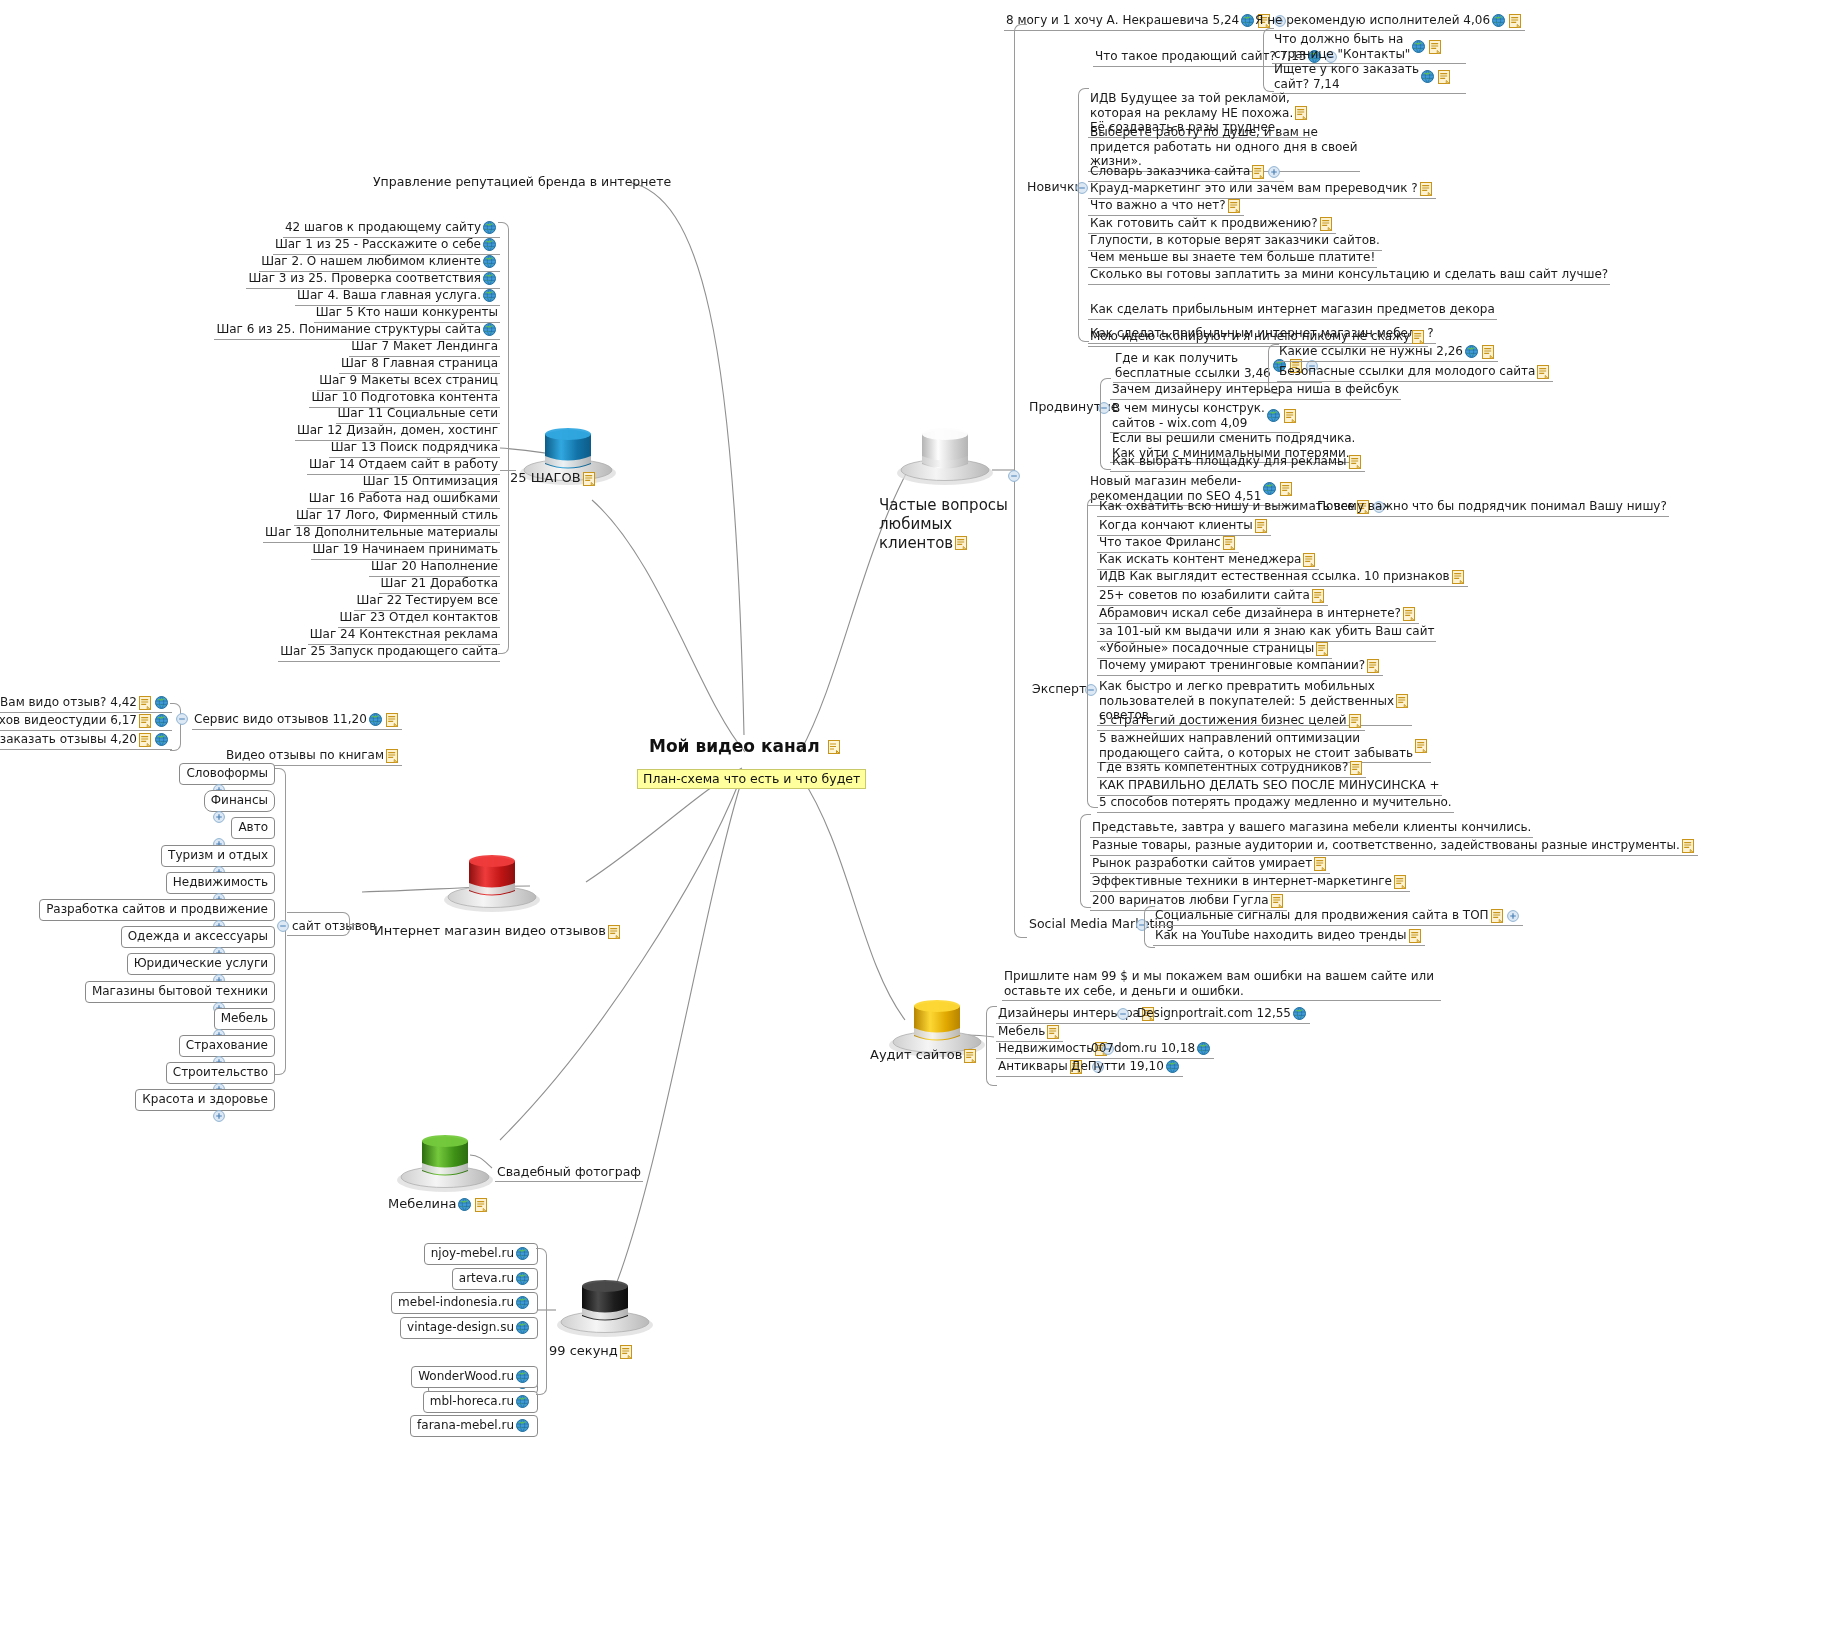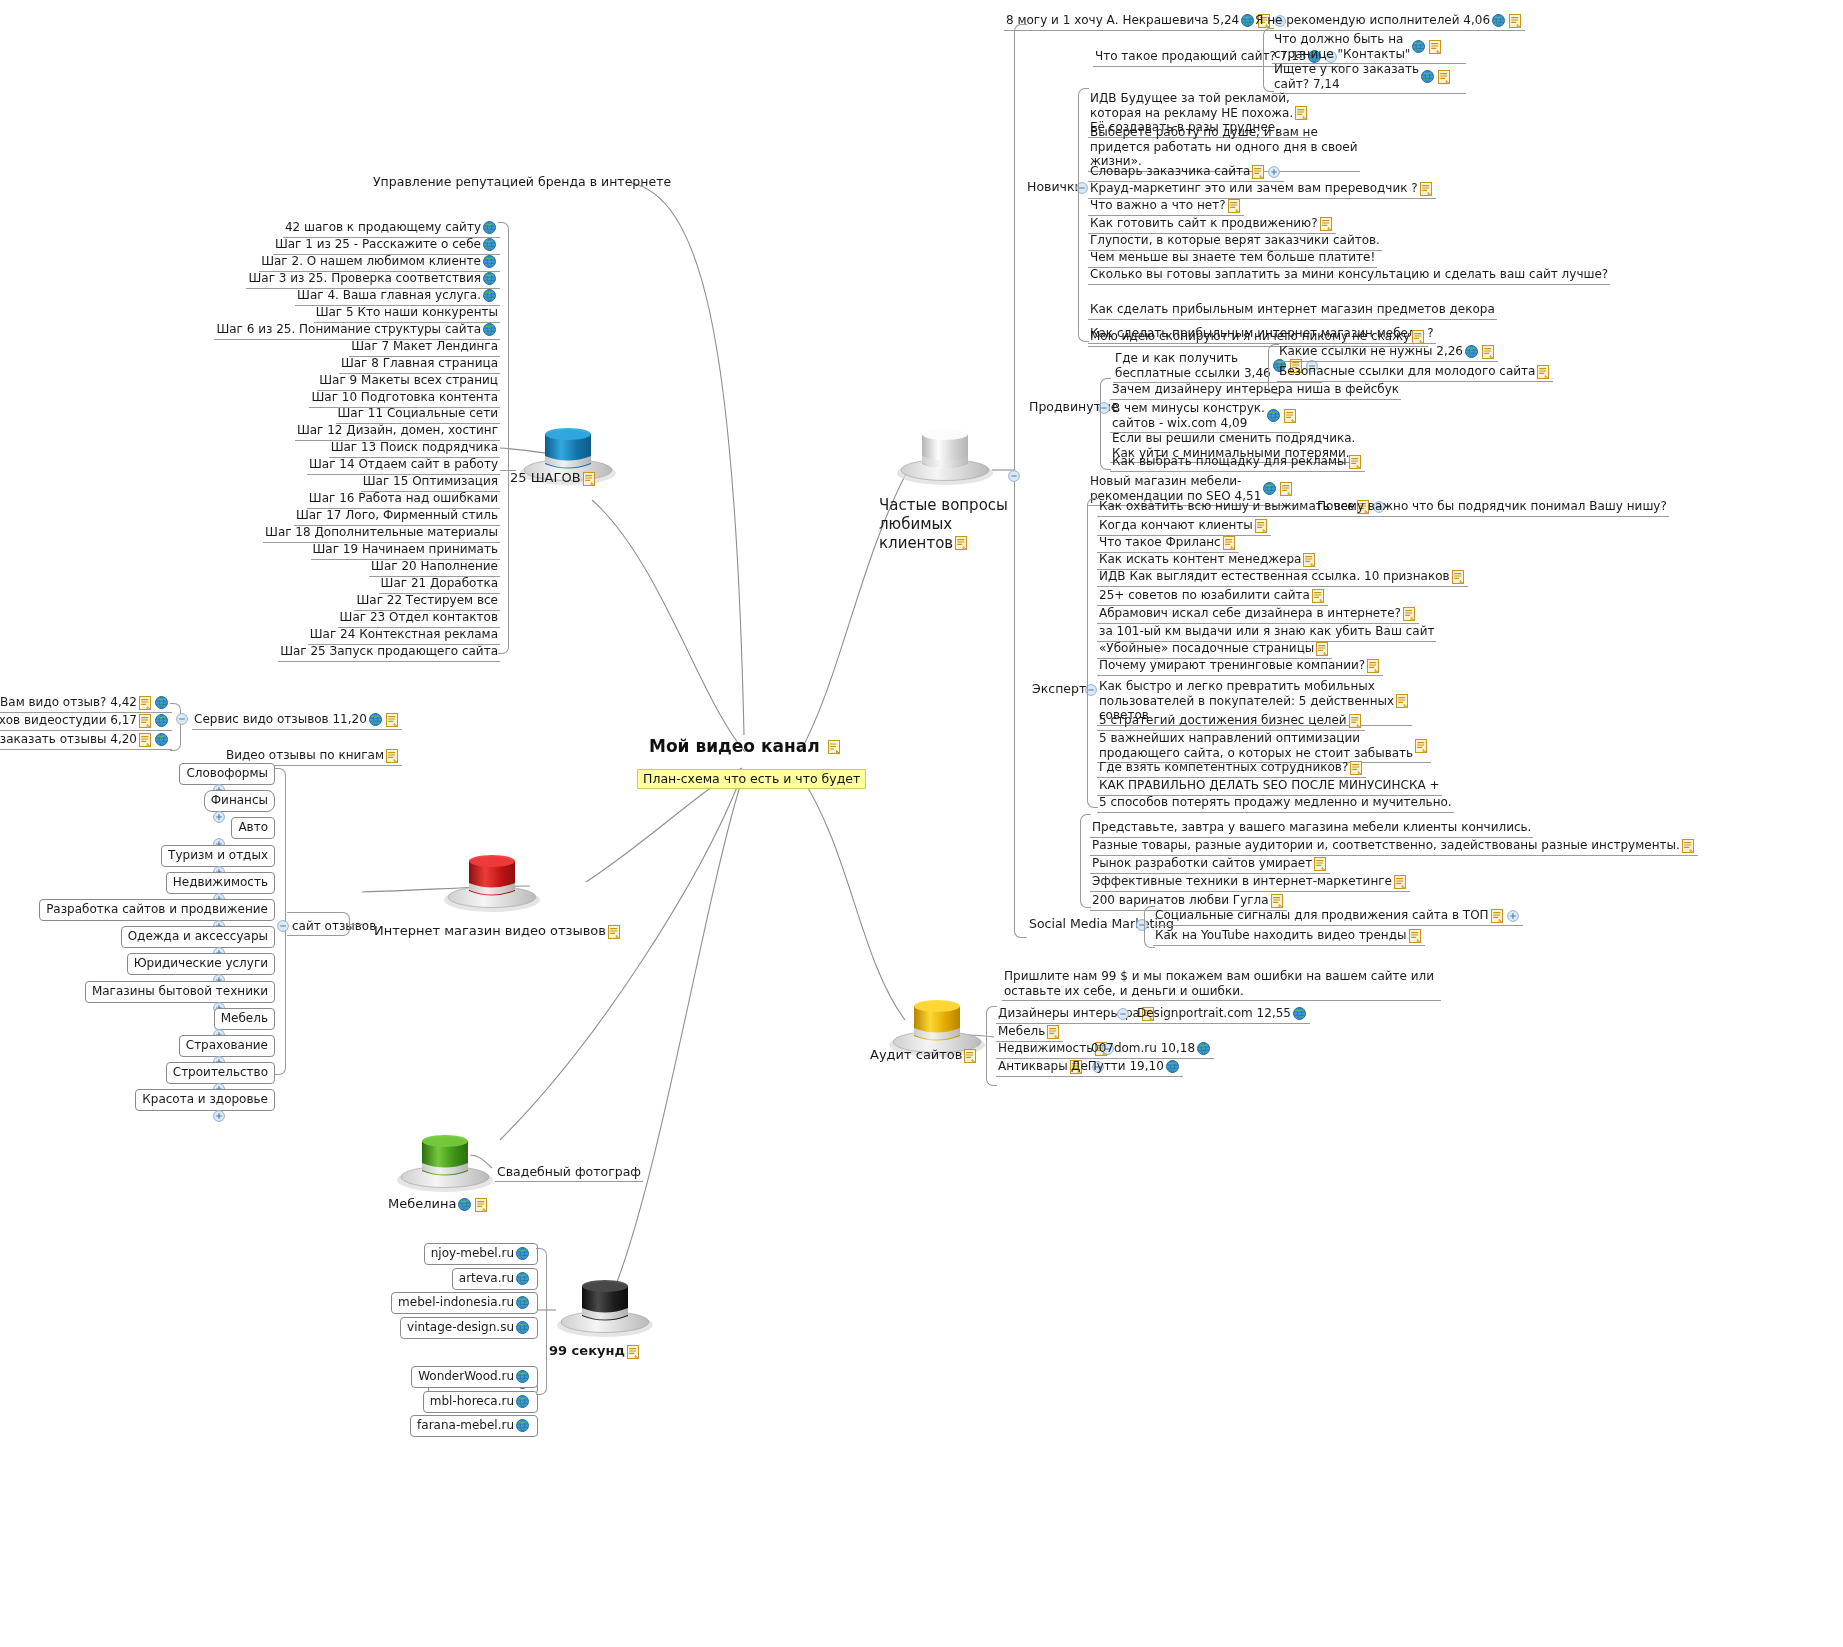--- a/index.html
+++ b/index.html
@@ -245,21 +245,21 @@
             <stop offset="0.4" stop-color="#f5f5f5"></stop>
             <stop offset="1" stop-color="#b9b9b9"></stop>
           </linearGradient>
         </defs>
         <ellipse cx="52" cy="55" rx="48" ry="12" fill="#dcdcdc" opacity="0.75"></ellipse>
         <ellipse cx="52" cy="52" rx="44" ry="10.5" fill="url(#bblack)" stroke="#a8a8a8" stroke-width="0.7"></ellipse>
         <path d="M29 16 q23 -9 46 0 v30 q-23 9 -46 0 z" fill="url(#gblack)"></path>
         <ellipse cx="52" cy="16" rx="23" ry="6" fill="#4a4a4a" opacity="0.95"></ellipse>
         <path d="M29 38 q23 9 46 0 v7 q-23 9 -46 0 z" fill="url(#bblack)" opacity="0.95"></path>
       </svg></div>
-    <div class="hatlabel" style="left: 549px; top: 1343px; font-size: 13px; font-weight: bold;"><span>99 секунд</span><span class="ic note"><svg viewBox="0 0 12 14">
+    <div class="hatlabel" style="left: 549px; top: 1343px; font-size: 13px;"><span>99 секунд</span><span class="ic note"><svg viewBox="0 0 12 14">
           <rect x="0.5" y="0.5" width="11" height="13" fill="#fdf3d3" stroke="#c8951a"></rect>
           <path d="M2.2 3.6h7M2.2 6h7M2.2 8.4h5" stroke="#c8951a" stroke-width="1.1"></path>
           <path d="M8.2 10.4 L11.5 13.6 L8.2 13.6 Z" fill="#e9c978" stroke="#c8951a" stroke-width="0.8"></path>
         </svg></span></div>
     <div class="node ul" style="left: 495px; top: 1162px;"><span class="txt">Свадебный фотограф</span></div>
     <div class="bracket left" style="left: 498px; top: 222px; width: 10px; height: 430px;"></div>
     <div class="node ul" style="left: auto; top: 219px; font-size: 12px; text-align: right; right: 1343px;"><span class="txt">42 шагов к продающему сайту</span><span class="ic globe"><svg viewBox="0 0 13 13">
           <circle cx="6.5" cy="6.5" r="6" fill="#3f9ad6" stroke="#1f6f9e"></circle>
           <path d="M1.2 5h10.6M1.2 8.4h10.6" stroke="#1f6f9e" stroke-width="0.7" fill="none"></path>
           <path d="M6.5 0.6 C3.6 3.5 3.6 9.5 6.5 12.4 C9.4 9.5 9.4 3.5 6.5 0.6Z" fill="none" stroke="#1f6f9e" stroke-width="0.7"></path>

